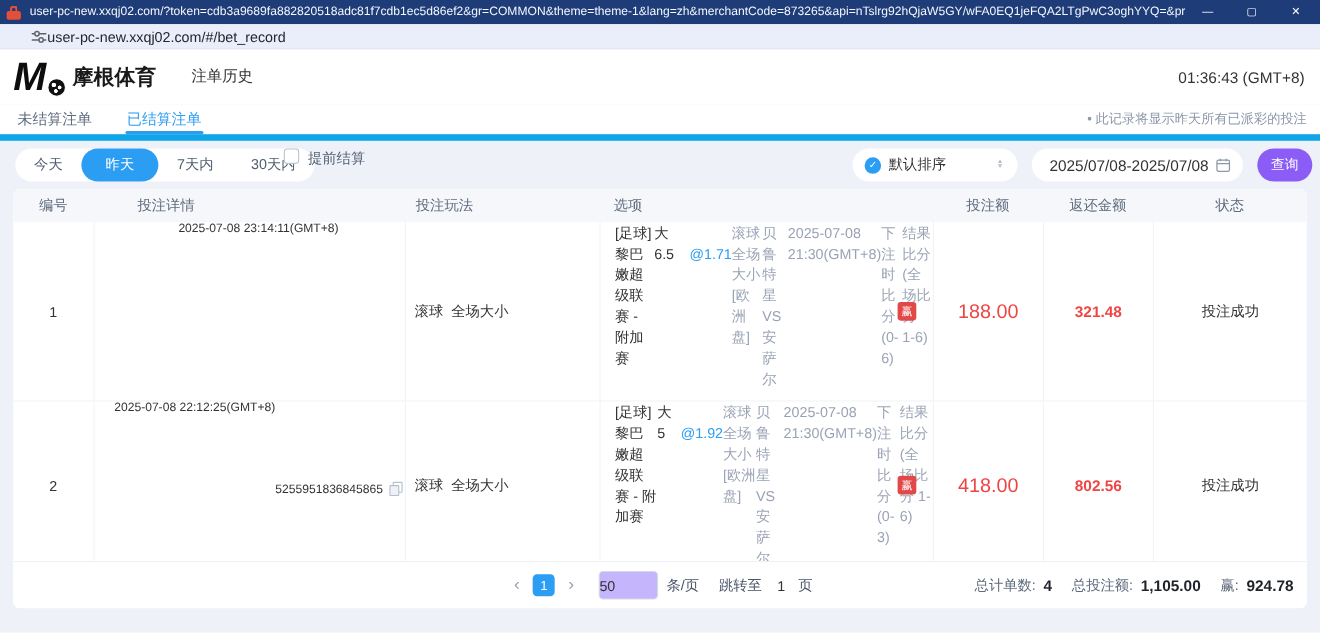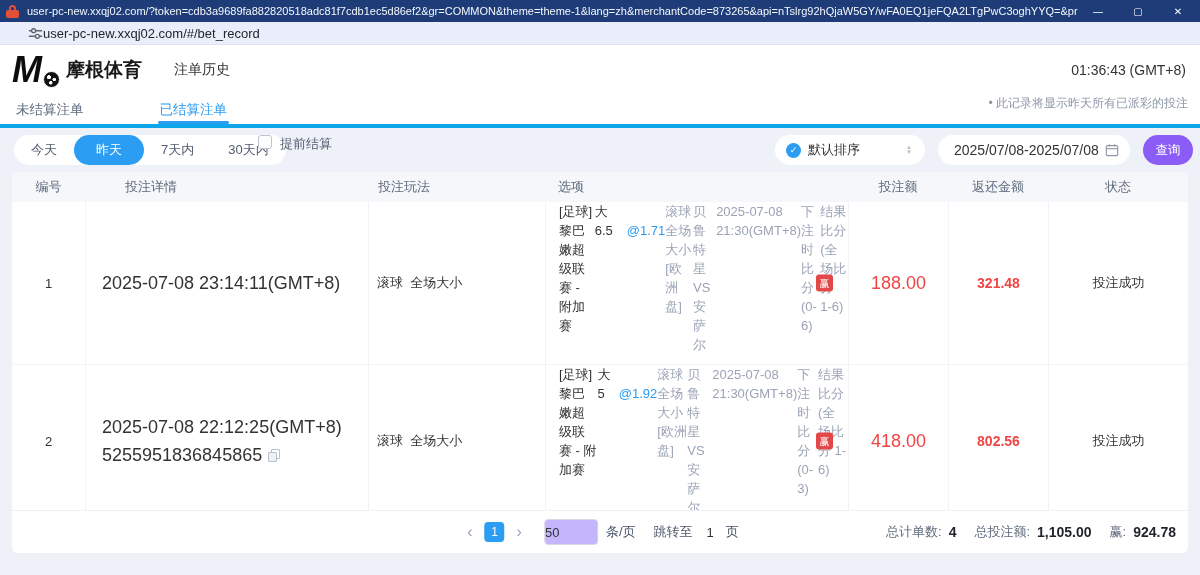--- a/index.html
+++ b/index.html
@@ -26,21 +26,21 @@
   .logo-m { font-style:italic; font-weight:900; font-size:36px; line-height:42px; color:#0d0d0d; letter-spacing:-2px; }
   .logo-ball { position:absolute; right:0; bottom:3px; width:17px; height:17px; border-radius:50%; border:1.5px solid #fff;
     background: radial-gradient(circle at 33% 35%, #fff 1.8px, transparent 2.3px),
                 radial-gradient(circle at 68% 50%, #fff 1.5px, transparent 2px),
                 radial-gradient(circle at 45% 72%, #fff 1.5px, transparent 2px), #111; }
   .brand { margin-left:6px; font-size:19px; font-weight:700; color:#191919; }
   .pagetitle { margin-left:32px; font-size:14px; color:#333; }
   .clock { margin-left:auto; margin-right:14px; font-size:14px; color:#333; }
 
   
-  .tabband { position:absolute; top:95px; left:0; right:0; height:33px; background:#fff; border-bottom:4px solid #0ea5e9; display:flex; align-items:flex-start;gap:44px; }
+  .tabband { position:absolute; top:95px; left:0; right:0; height:33px; background:#fff; border-bottom:6px solid #0ea5e9; display:flex; align-items:center; }
   .tab { position:relative; height:100%; display:flex; align-items:center; font-size:13.5px; color:#5f6b7d; padding:0 2px; cursor:default; }
   .tab.first { margin-left:14px; }
   .tab.active { margin-left:28px; color:#2b9df3; }
   .tab.active::after { content:""; position:absolute; left:0; right:0; bottom:0; height:3px; background:#2b9df3; border-radius:2px; }
   .tab-note { margin-left:auto; margin-right:12px; font-size:12px; color:#8c97a8; }
 
   
   .filterrow { position:absolute; top:135px; left:0; right:16px; height:30px; }
   .range-group { position:absolute; left:14px; top:0; height:30px; background:#fff; border-radius:15px; display:flex; align-items:center; }
   .range-item { height:30px; line-height:30px; padding:0 17px; font-size:13px; color:#525e70; border-radius:15px; }
@@ -66,21 +66,21 @@
   .th.c { text-align:center; }
   .th.detail { padding-left:40px; }
   .th.play { padding-left:10px; }
   .th.sel { padding-left:13px; }
   .trow { border-bottom:1px solid #f0f3f7; }
   .trow.r1 { height:163px; }
   .trow.r2 { height:145px; border-bottom:none; }
   .cell { height:100%; display:flex; border-left:1px solid #f0f3f7; }
   .cell.first { border-left:none; }
   .cell-no { align-items:center; justify-content:center; font-size:13px; color:#333; }
-  .cell-detail { flex-direction:column; justify-content:center; padding-left:16px; font-size:18px; color:#333; }
+  .cell-detail { justify-content:center; padding-left:16px; font-size:11px; color:#333; }
   .detail-id { margin-top:7px; display:flex; align-items:center; }
   .copy-icon { position:relative; width:12px; height:13px; display:inline-block; margin-left:6px; }
   .copy-icon::before { content:""; position:absolute; top:0; right:0; width:7px; height:8px; border:1px solid #b6bfca; background:#fff; border-radius:1px; }
   .copy-icon::after { content:""; position:absolute; bottom:0; left:0; width:7px; height:8px; border:1px solid #b6bfca; background:#eef1f6; border-radius:1px; }
   .cell-play { align-items:center; padding-left:8px; font-size:13px; color:#333; white-space:pre-wrap; }
   .cell-sel { position:relative; flex-direction:row; justify-content:center; padding-left:13px; font-size:13px; }
   .sel-line { line-height:19px; white-space:pre-wrap; }
   .sel-main { color:#333; }
   .sel-sub { color:#9aa3b5; }
   .odds { color:#2b9df3; margin-left:14px; }

